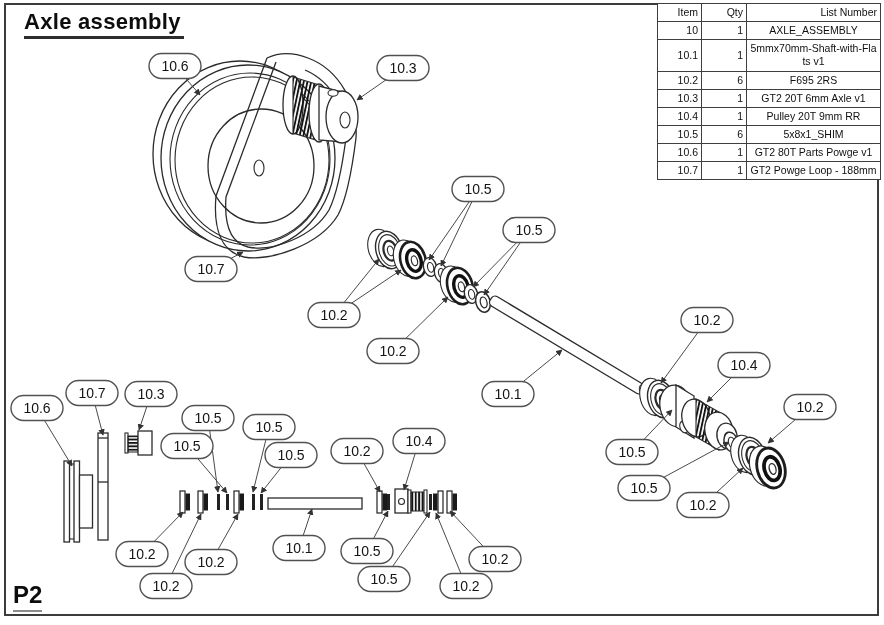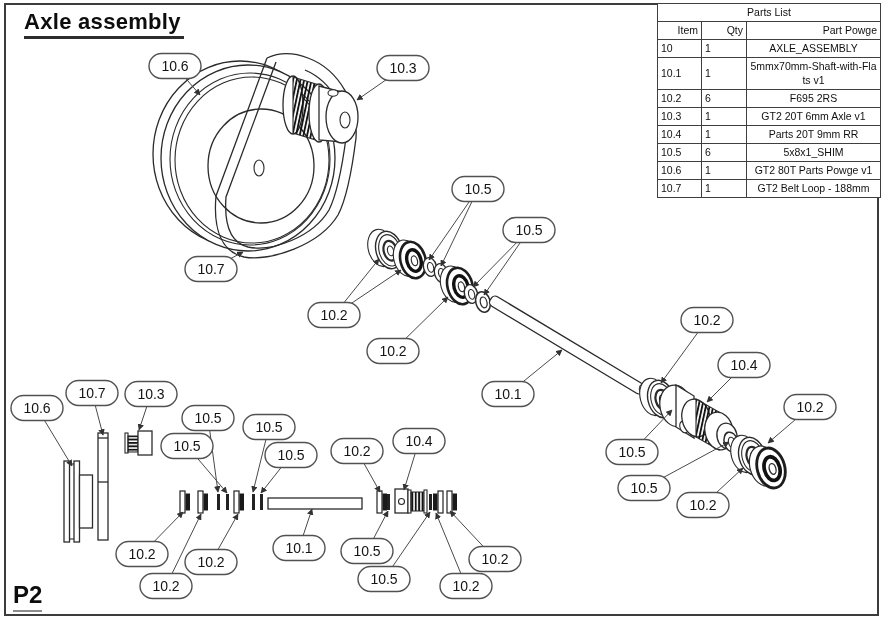--- a/index.html
+++ b/index.html
@@ -25,21 +25,21 @@
   .parts-table {
     position:absolute; left:657px; top:3px; width:223px;
     border-collapse:collapse; background:#fff; table-layout:fixed;
   }
   .parts-table th, .parts-table td {
     border:1px solid #3f3f3f; font-size:10.5px; font-weight:400;
     color:#101010; padding:2px 3px; line-height:1.25; overflow:hidden;
   }
   .pt-title { text-align:center; height:11px; }
   .pt-colhead { text-align:right; }
-  .col-item, .col-qty { text-align:left; }
+  .col-item, .col-qty { text-align:right; }
   .col-part { text-align:center; word-break:break-all; padding-left:4px; }
   
   .ln   { stroke:#2b2b2b; fill:none; stroke-width:1.3; }
   .fw   { fill:#ffffff; stroke:#2b2b2b; stroke-width:1.3; }
   .fwt  { fill:#ffffff; stroke:#2b2b2b; stroke-width:1.1; }
   .leader { stroke:#4a4a4a; stroke-width:1; fill:none; }
   .balloon { fill:#ffffff; stroke:#515151; stroke-width:1.4; }
   .balloon-text { font:14px "Liberation Sans", sans-serif; fill:#141414; text-anchor:middle; }
 </style>
 </head>
@@ -349,26 +349,23 @@
   <h1 class="page-title">Axle assembly</h1>
 
   <table class="parts-table">
     <colgroup>
         <col style="width:44px">
         <col style="width:45px">
         <col style="width:134px">
       </colgroup>
     <thead>
       <tr>
-        <th colspan="3" class="pt-title">Parts List</th>
-      </tr>
-      <tr>
         <th class="pt-colhead">Item</th>
         <th class="pt-colhead">Qty</th>
-        <th class="pt-colhead">Part Powge</th>
+        <th class="pt-colhead">List Number</th>
       </tr>
     </thead>
     <tbody id="parts-rows">
         <tr>
           <td class="col-item">10</td>
           <td class="col-qty">1</td>
           <td class="col-part">AXLE_ASSEMBLY</td>
         </tr>
         <tr>
           <td class="col-item">10.1</td>
@@ -381,34 +378,34 @@
           <td class="col-part">F695 2RS</td>
         </tr>
         <tr>
           <td class="col-item">10.3</td>
           <td class="col-qty">1</td>
           <td class="col-part">GT2 20T 6mm Axle v1</td>
         </tr>
         <tr>
           <td class="col-item">10.4</td>
           <td class="col-qty">1</td>
-          <td class="col-part">Parts 20T 9mm RR</td>
+          <td class="col-part">Pulley 20T 9mm RR</td>
         </tr>
         <tr>
           <td class="col-item">10.5</td>
           <td class="col-qty">6</td>
           <td class="col-part">5x8x1_SHIM</td>
         </tr>
         <tr>
           <td class="col-item">10.6</td>
           <td class="col-qty">1</td>
           <td class="col-part">GT2 80T Parts Powge v1</td>
         </tr>
         <tr>
           <td class="col-item">10.7</td>
           <td class="col-qty">1</td>
-          <td class="col-part">GT2 Belt Loop - 188mm</td>
+          <td class="col-part">GT2 Powge Loop - 188mm</td>
         </tr>
       </tbody>
   </table>
 
   <div class="sheet-num">P2</div>
 </div>
 
 </body></html>

